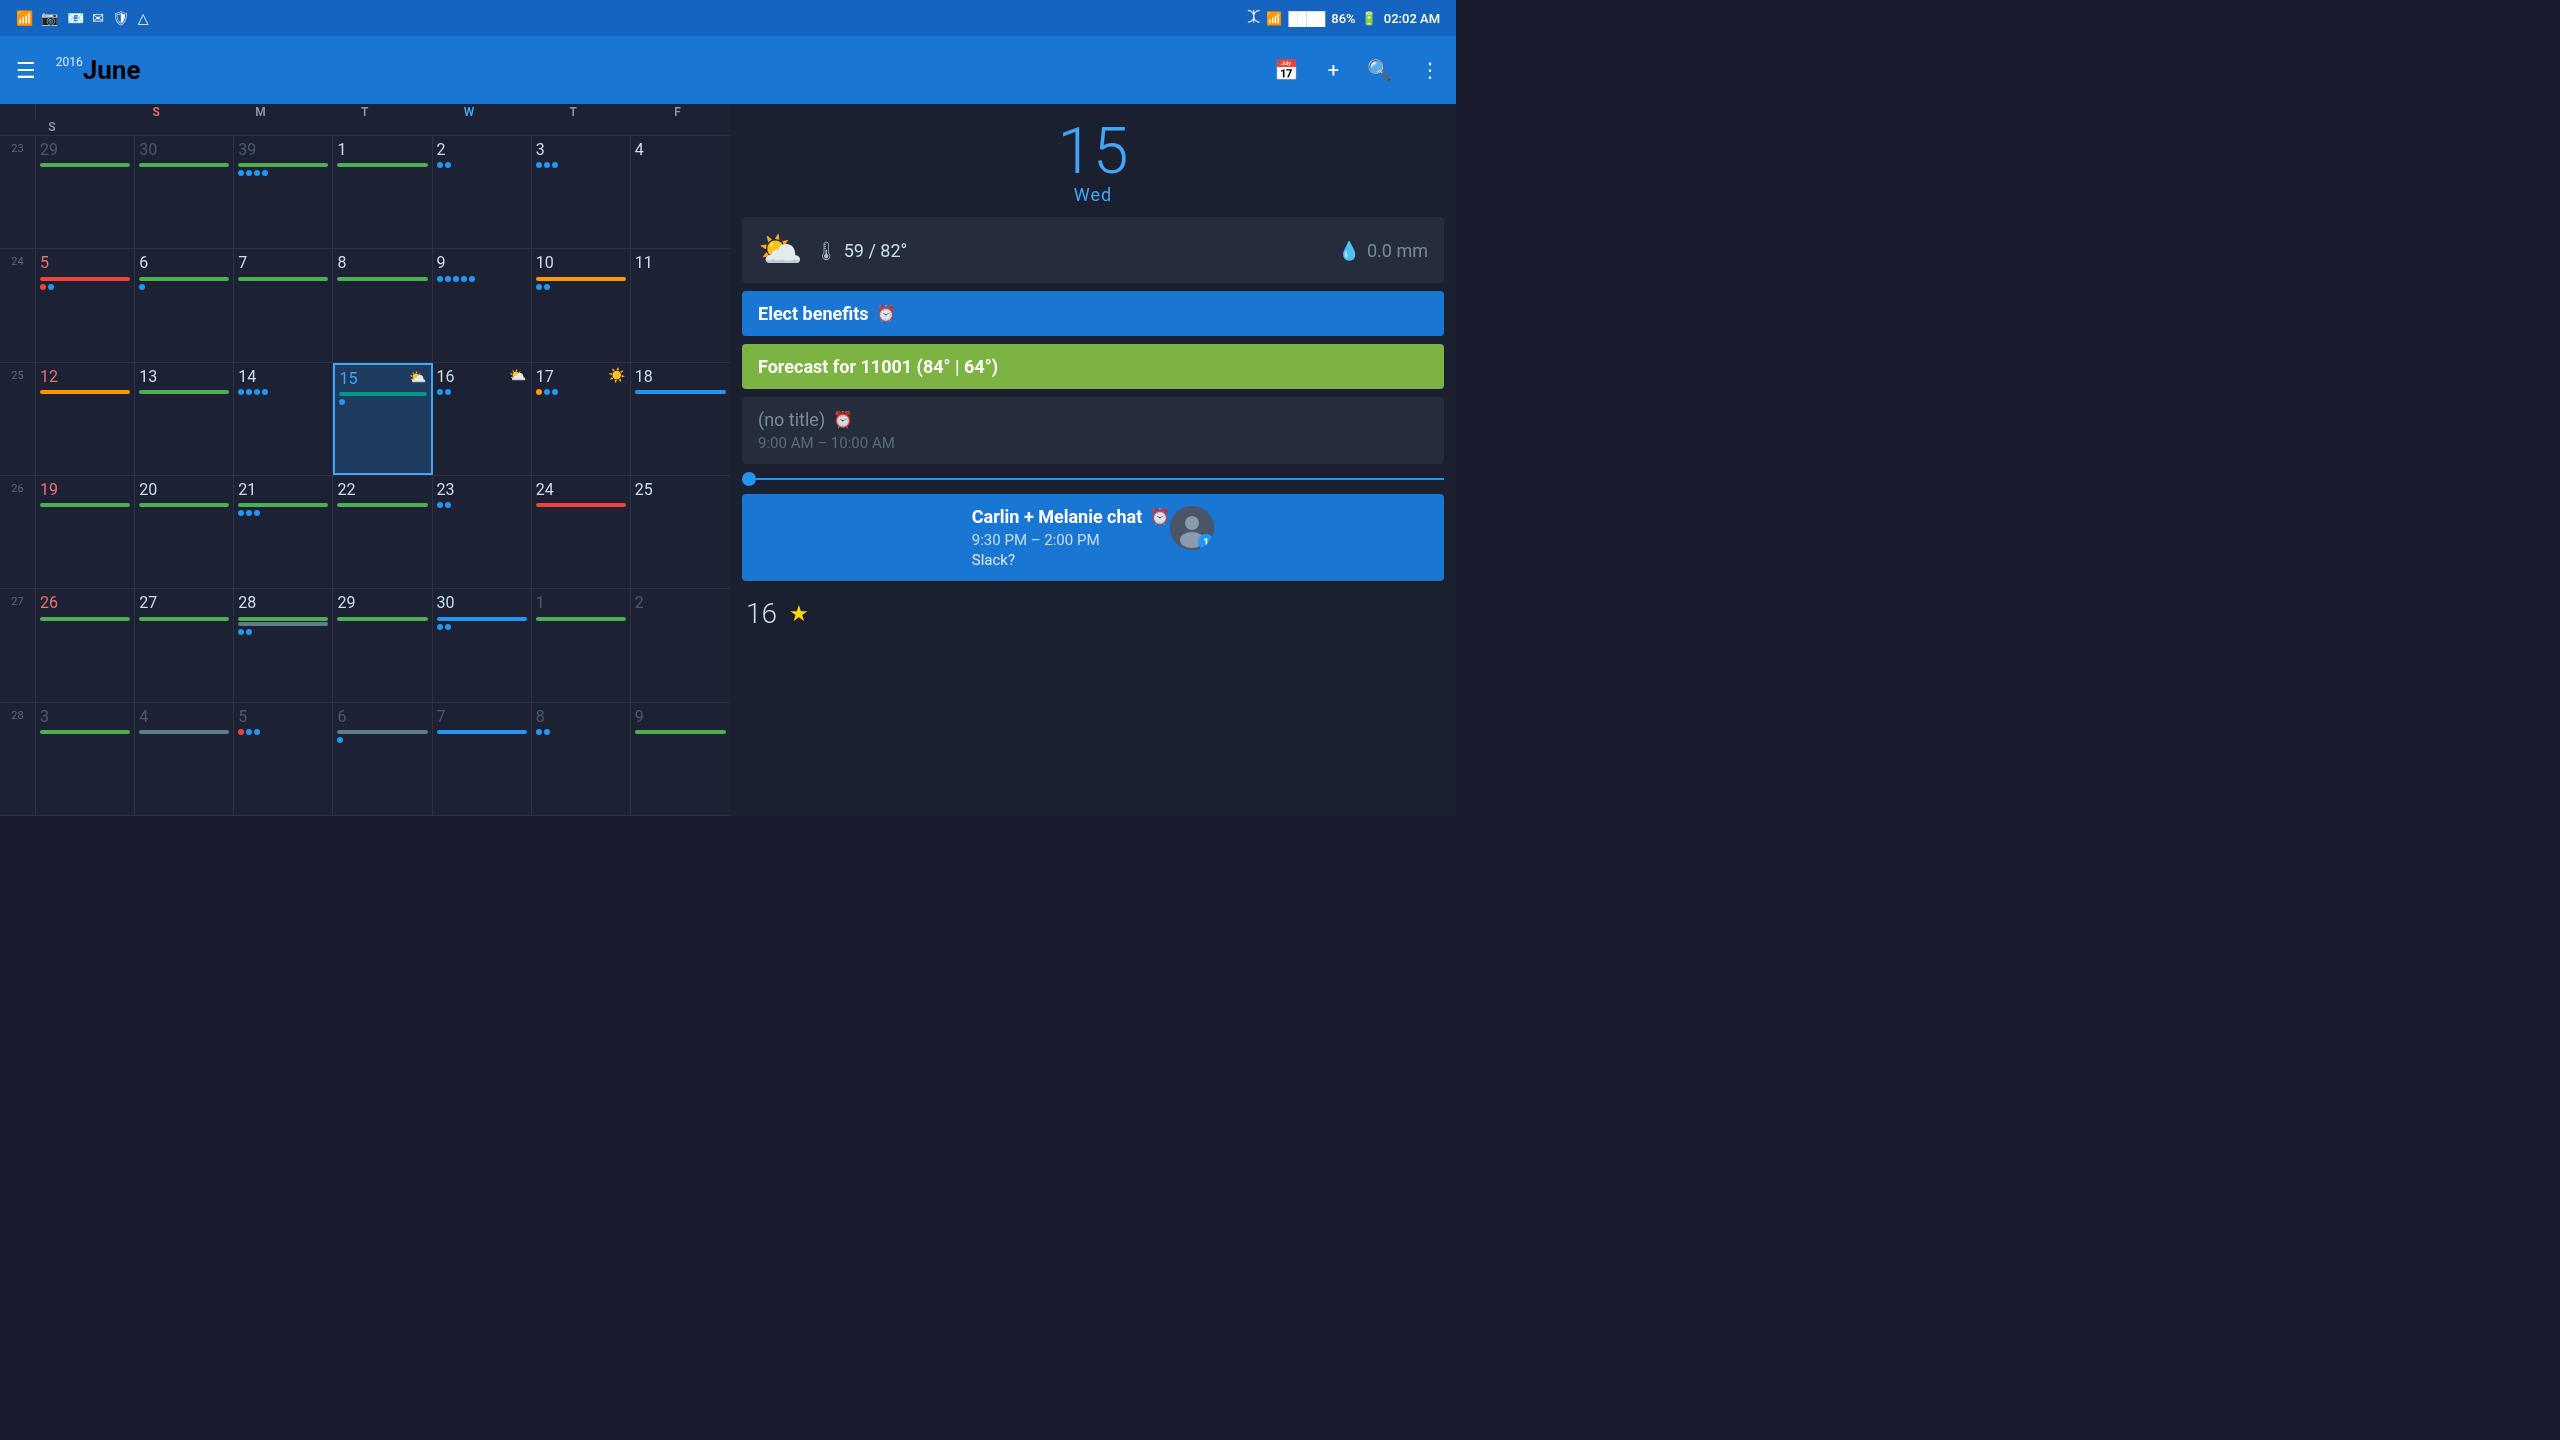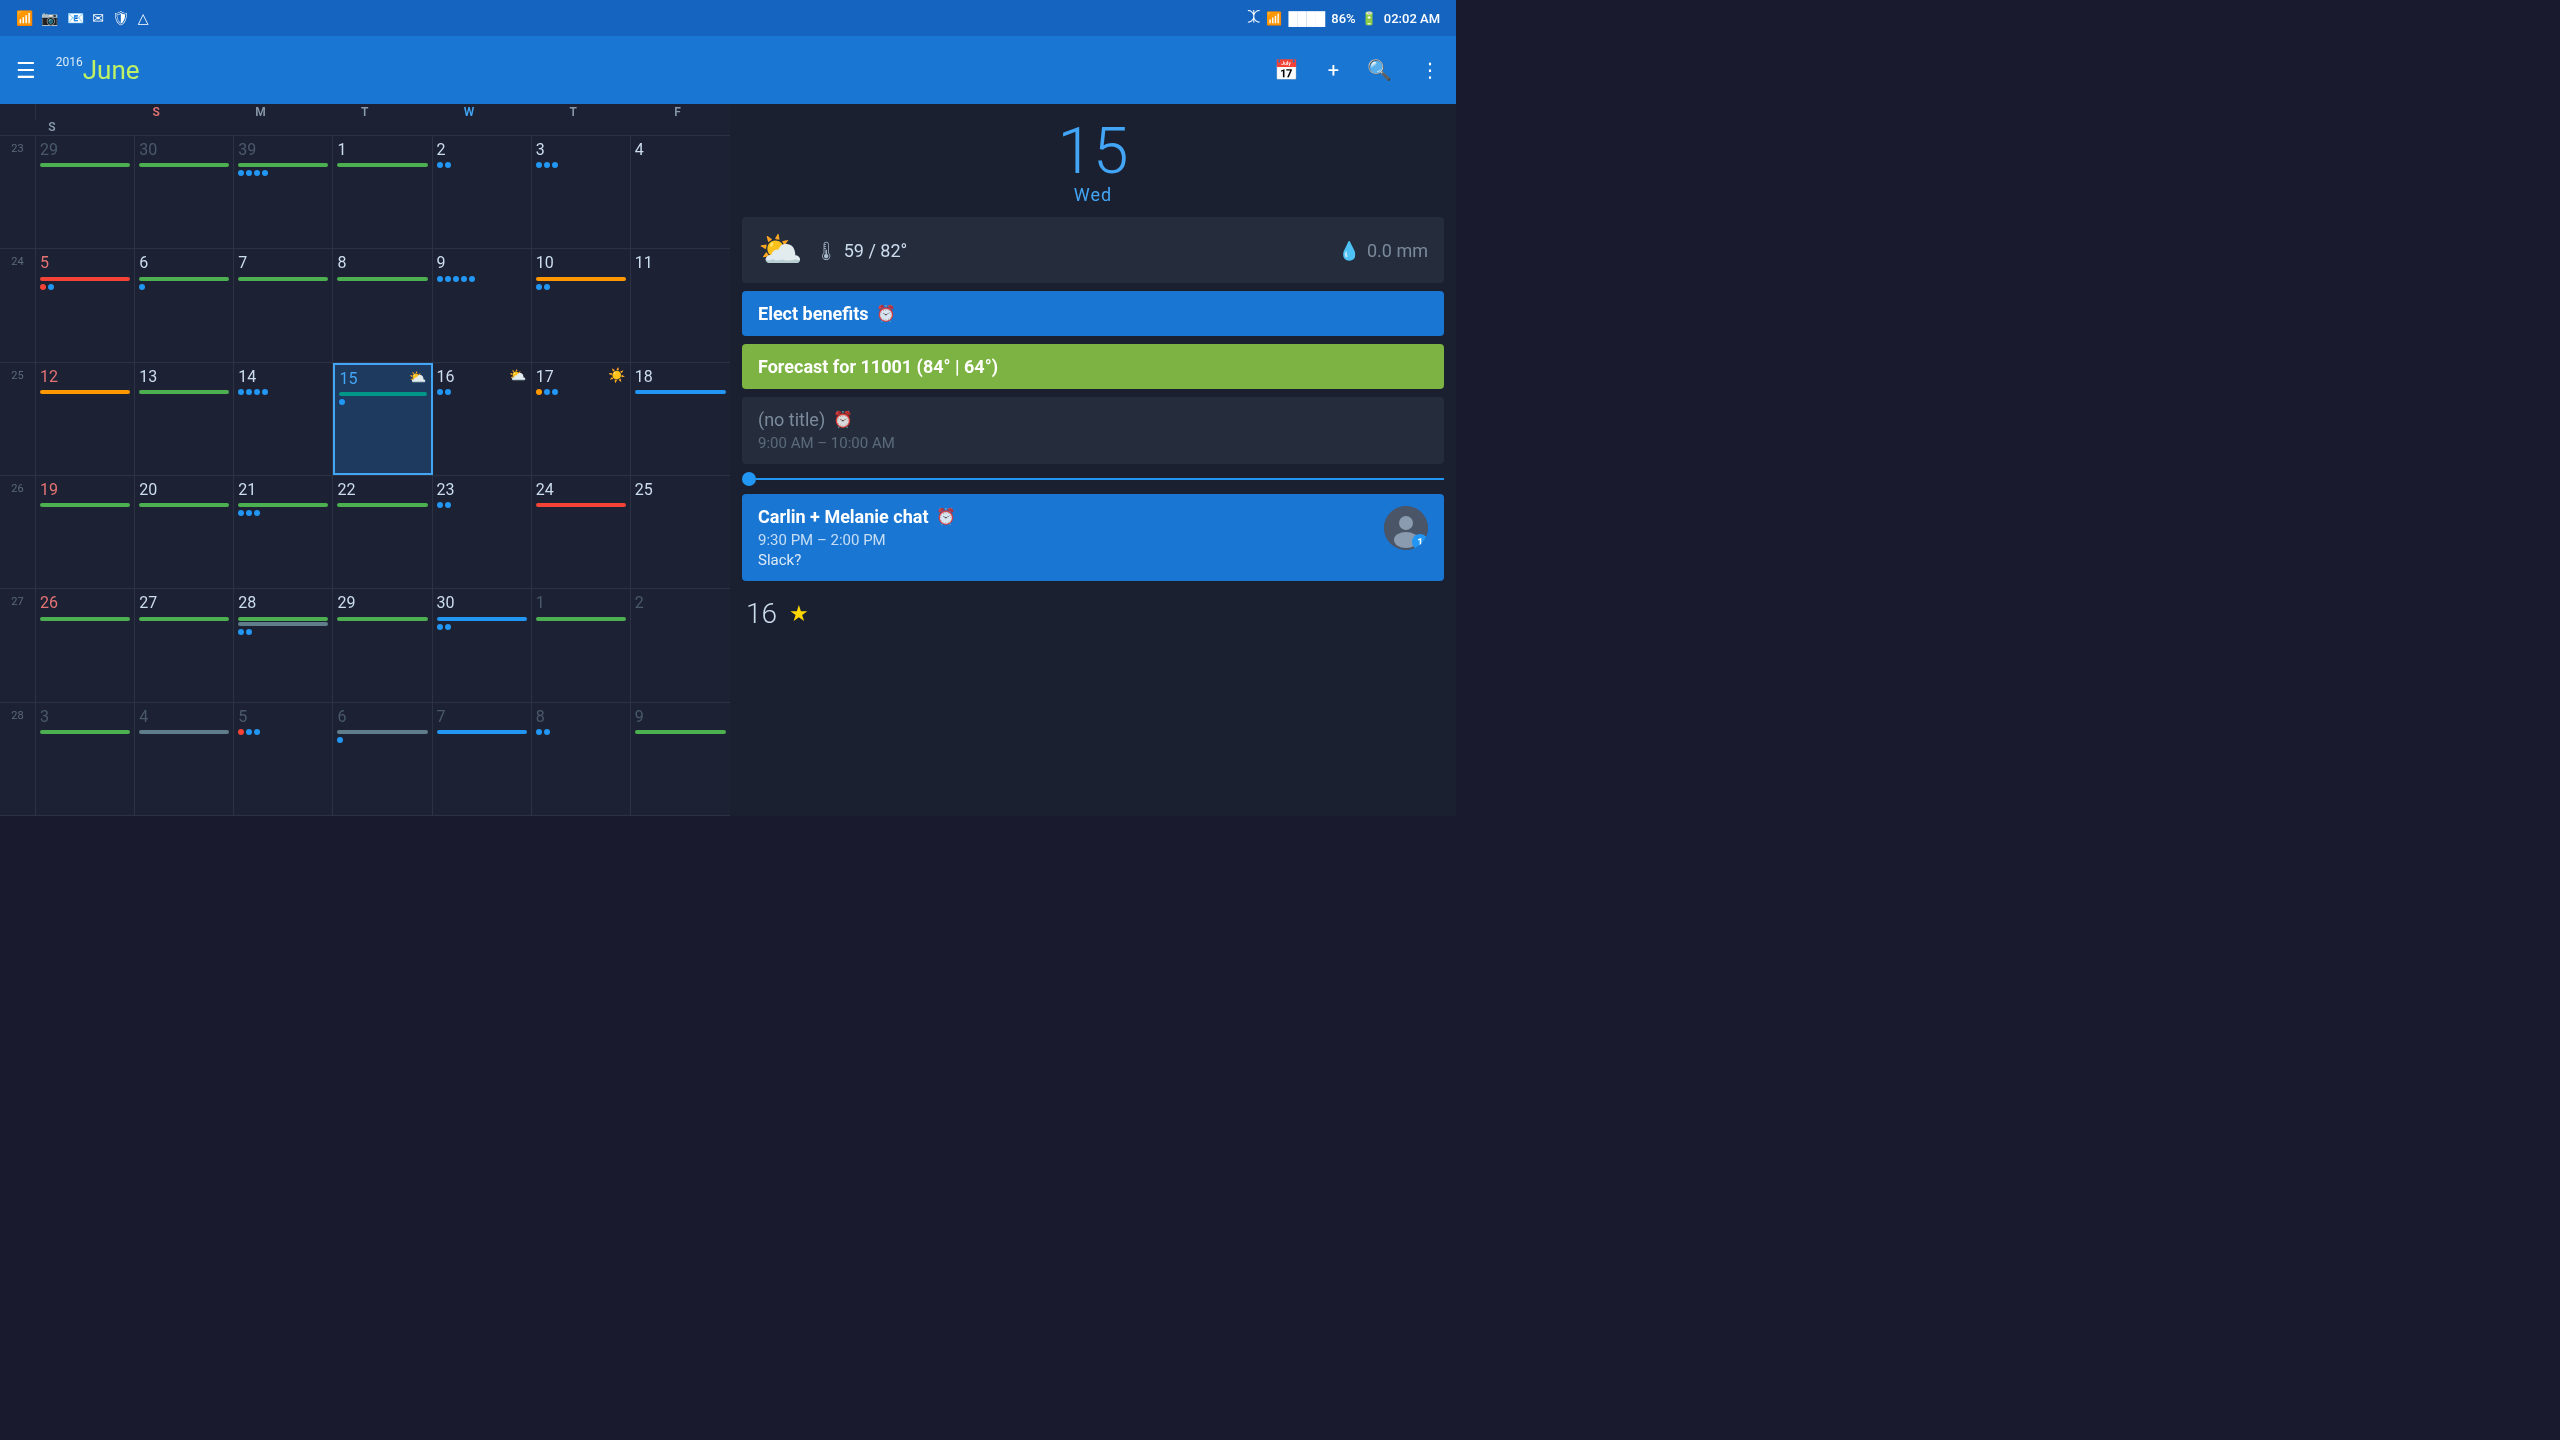--- a/index.html
+++ b/index.html
@@ -64,22 +64,22 @@
       flex-direction: row;
       line-height: 1.1;
     }
     .month-year {
       font-size: 12px;
       color: rgba(255,255,255,0.85);
       font-weight: 400;
     }
     .month-name {
       font-size: 26px;
-      color: #bef264;
-      font-weight: 400;
+      color: #000000;
+      font-weight: 700;
     }
     .top-bar-right {
       margin-left: auto;
       display: flex;
       align-items: center;
       gap: 28px;
     }
     .top-bar-icon {
       font-size: 20px;
       color: white;
@@ -339,21 +339,21 @@
     .time-line {
       flex: 1;
       height: 2px;
       background: #2196f3;
     }
 
     
     .chat-event-inner {
       display: flex;
       align-items: flex-start;
-      justify-content: space-between;
+      justify-content: center;
     }
     .chat-avatar {
       width: 44px;
       height: 44px;
       border-radius: 50%;
       background: #4a5568;
       display: flex;
       align-items: center;
       justify-content: center;
       font-size: 20px;

